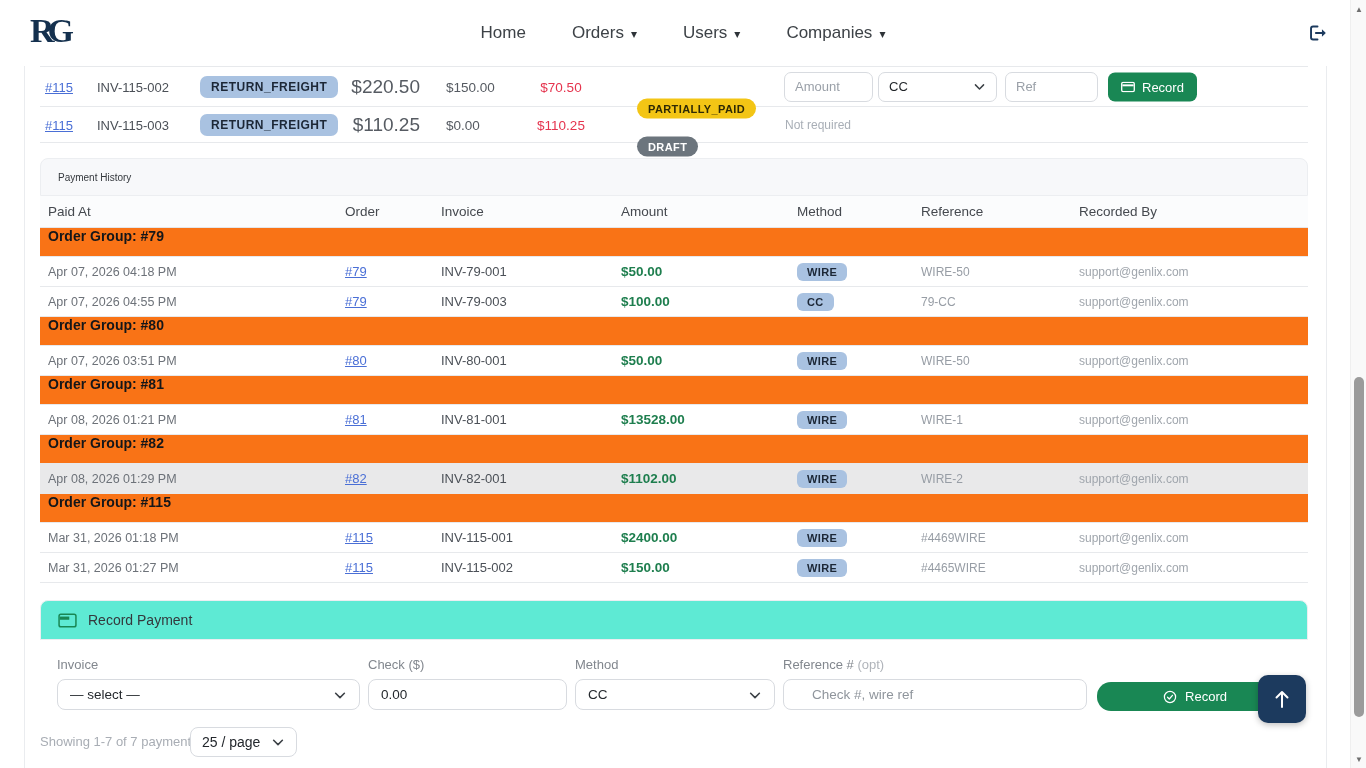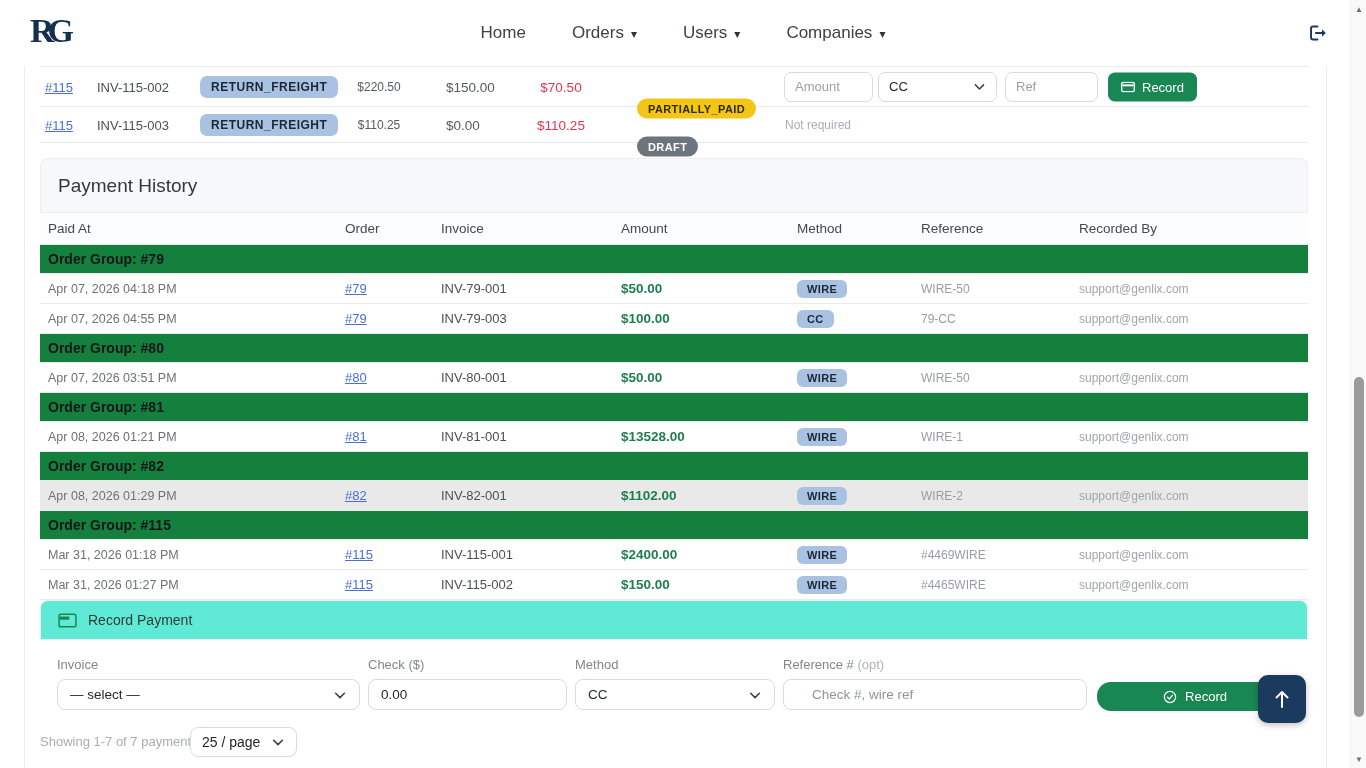--- a/index.html
+++ b/index.html
@@ -23,21 +23,21 @@
 
   
   .inv-table { position:absolute; left:40px; top:66px; width:1268px; border-top:1px solid #e7e9ec; }
   .inv-row { position:relative; border-bottom:1px solid #e7e9ec; }
   .inv-row.r1 { height:40px; }
   .inv-row.r2 { height:36px; }
   .ivc { position:absolute; top:50%; transform:translateY(-50%); white-space:nowrap; }
   .iv-order { left:5px; }
   .iv-code  { left:57px; font-size:13px; color:#4b5057; }
   .iv-badge { left:160px; }
-  .iv-total { left:298px; width:82px; text-align:center; font-size:12px; color:#565b62; }
+  .iv-total { left:298px; width:82px; text-align:right; font-size:19px; color:#565b62; }
   .iv-paid  { left:406px; font-size:13.5px; color:#565b62; }
   .iv-bal   { left:478px; width:86px; text-align:center; font-size:13.5px; color:#e5344e; }
   .iv-status{ left:597px; }
   .iv-note  { left:745px; font-size:12px; color:#a8aeb6; }
 
   .order-link { font-size:13px; color:#4a6fd6; text-decoration:underline; cursor:pointer; }
 
   .type-badge { display:inline-block; background:#a9c2e1; color:#1c2736; font-weight:700;
     font-size:12px; letter-spacing:.5px; padding:4px 11px; border-radius:7px; }
   .status-badge { display:inline-block; font-weight:700; font-size:11px; letter-spacing:.4px;
@@ -53,27 +53,27 @@
   .in-ref { left:965px; width:93px; }
   .mini-select { position:absolute; top:50%; transform:translateY(-50%); height:30px; left:838px; width:119px;
     border:1px solid #d8dbe0; border-radius:7px; background:#fff; display:flex; align-items:center;
     justify-content:space-between; padding:0 10px; font-size:13px; color:#1f2327; cursor:pointer; }
   .btn-record-sm { position:absolute; top:50%; transform:translateY(-50%); left:1068px; height:29px;
     background:#198754; color:#fff; border:none; border-radius:7px; display:flex; align-items:center;
     gap:7px; padding:0 13px; font-size:13px; font-family:inherit; cursor:pointer; }
 
   
   .ph-card { position:absolute; left:40px; top:158px; width:1268px; }
-  .ph-header { height:55px; background:#f7f8fa; border:1px solid #eceef1; border-radius:8px 8px 0 0;
-    display:flex; align-items:center; padding-left:17px; font-size:19px; color:#34383d; }
+  .ph-header { height:38px; background:#f7f8fa; border:1px solid #eceef1; border-radius:8px 8px 0 0;
+    display:flex; align-items:center; padding-left:17px; font-size:10px; color:#34383d; }
   .ph-cols { display:grid; grid-template-columns:297px 96px 180px 176px 124px 158px 237px;
     height:32px; background:#fbfcfd; border-bottom:1px solid #e4e6ea; }
   .ph-col { display:flex; align-items:center; padding-left:8px; font-size:13.5px; color:#45494f; }
   .ph-row { border-bottom:1px solid #e7e9ec; }
-  .group-row { height:29px; background:#15803d; display:flex; align-items:center; padding-left:8px; }
+  .group-row { height:29px; background:#f97316; display:flex; align-items:flex-start; padding-left:8px; }
   .group-label { font-size:14px; font-weight:700; color:#141619; }
   .data-row { display:grid; grid-template-columns:297px 96px 180px 176px 124px 158px 237px; height:30px; }
   .data-row.highlighted { background:#e9e9ea; }
   .ph-cell { display:flex; align-items:center; padding-left:8px; overflow:hidden; white-space:nowrap; }
   .paid-at { font-size:12.5px; color:#6d7279; }
   .ph-invoice { font-size:13px; color:#4b5057; }
   .amount-green { font-size:13.5px; font-weight:700; color:#1e7e4e; }
   .method-badge { display:inline-block; background:#a9c2e1; color:#1c2736; font-weight:700;
     font-size:11px; letter-spacing:.4px; padding:3px 10px; border-radius:6px; }
   .ref-text { font-size:12px; color:#979da5; }

